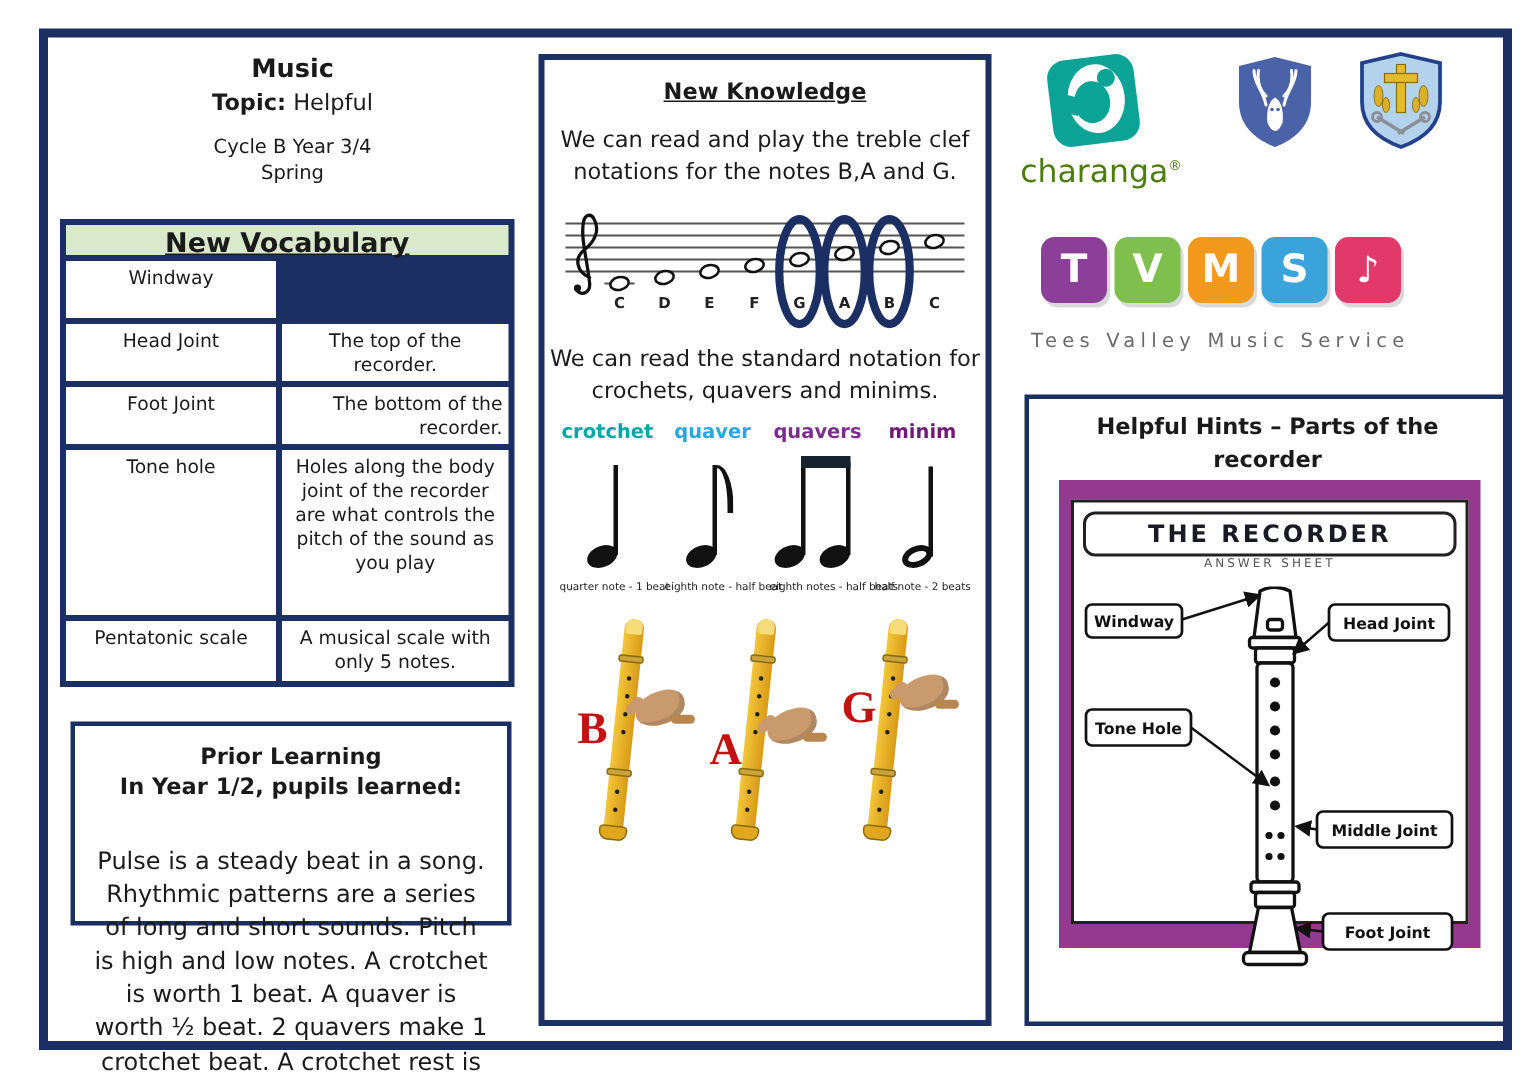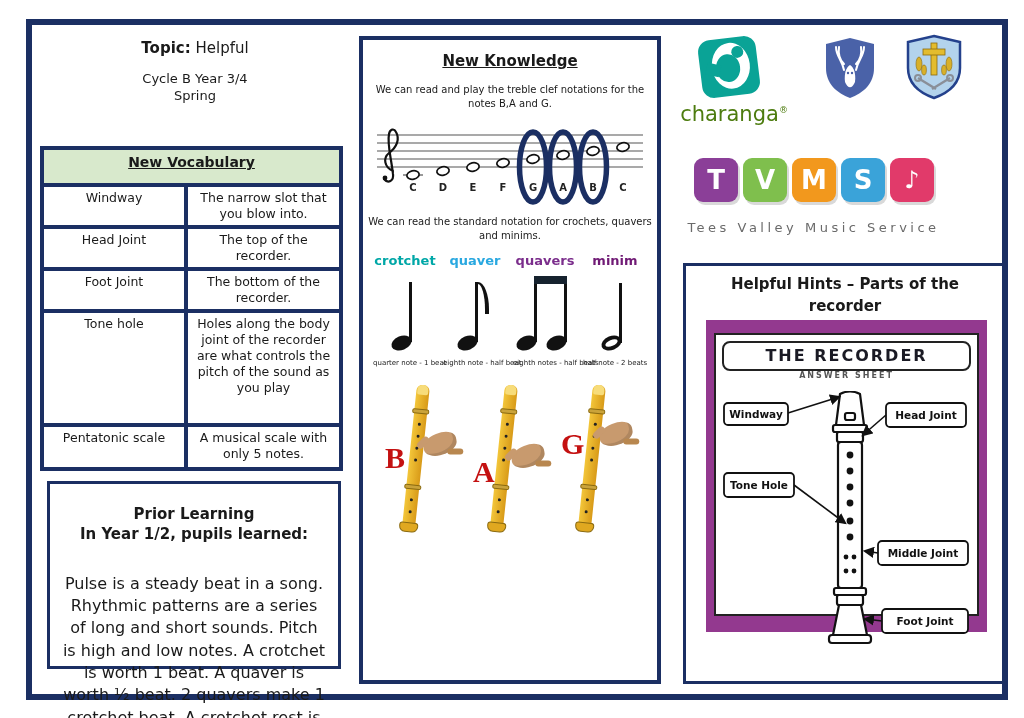--- a/index.html
+++ b/index.html
@@ -16,39 +16,39 @@
 
   
   .head-block{position:absolute;left:60px;top:36px;width:270px;text-align:center;}
   .t-subject{font-size:17px;font-weight:bold;}
   .t-topic{font-size:15px;margin-top:3px;}
   .t-topic b{font-weight:bold;}
   .t-cycle{font-size:13px;margin-top:14px;}
   .t-term{font-size:13px;margin-top:2px;}
 
   .vocab{position:absolute;left:40px;top:146px;width:303px;background:var(--navy);padding:2px;}
-  .vocab-head{background:var(--green);margin:2px;height:33px;line-height:25px;text-align:center;
-              font-size:14px;font-weight:bold;text-decoration:underline;}
+  .vocab-head{background:var(--green);margin:2px;height:20px;line-height:25px;text-align:center;
+              font-size:18px;font-weight:bold;text-decoration:underline;}
   .vrow{display:flex;}
   .vcell{background:#fff;margin:2px;text-align:center;font-size:12.5px;line-height:1.28;
          display:flex;align-items:flex-start;justify-content:center;padding:3px 4px;}
   .vterm{flex:0 0 140px;}
   .vdef{flex:1;}
 
-  .prior{position:absolute;left:47px;top:481px;width:294px;height:188px;border:3px solid var(--navy);
-         text-align:center;padding-top:20px;}
+  .prior{position:absolute;left:47px;top:481px;width:294px;height:136px;border:3px solid var(--navy);
+         text-align:center;padding-top:10px;}
   .prior-title{font-size:15px;font-weight:bold;line-height:1.35;}
   .prior-sub{font-size:15px;font-weight:bold;line-height:1.35;}
   .prior-body{font-size:16px;line-height:1.4;margin-top:28px;padding:0 12px;}
 
   
   .nk{position:absolute;left:359px;top:36px;width:302px;height:648px;border:4px solid var(--navy);
       text-align:center;}
   .nk-title{margin-top:12px;font-size:15px;font-weight:bold;text-decoration:underline;}
-  .nk-p{font-size:10px;line-height:1.4;margin-top:13px;padding:0 2px;}
+  .nk-p{font-size:15px;line-height:1.4;margin-top:13px;padding:0 2px;}
   .staff-wrap{margin-top:8px;}
   .notes-row{display:flex;justify-content:space-between;padding:0 10px;margin-top:10px;}
   .note-col{width:64px;}
   .note-label{font-size:13px;font-weight:bold;}
   .nshape{position:relative;height:84px;width:60px;margin:4px auto 0;}
   .nhead{position:absolute;width:21px;height:14px;background:#111;border-radius:50%;transform:rotate(-22deg);}
   .nhead.outline{background:#fff;border:4px solid #111;width:21px;height:14px;}
   .nstem{position:absolute;width:3px;background:#111;}
   .nflag{position:absolute;width:13px;height:32px;border-right:4.5px solid #111;border-top:2px solid #111;border-radius:0 85% 0 0;}
   .nbeam{position:absolute;background:#16222e;height:8px;}
@@ -85,52 +85,52 @@
              display:flex;align-items:center;justify-content:center;box-shadow:2px 3px 0 rgba(0,0,0,.15);}
   .tvms-cap{position:absolute;left:686px;top:220px;width:255px;text-align:center;font-size:13px;
             letter-spacing:3.5px;color:#6a6a6a;white-space:nowrap;}
 
   .hints{position:absolute;left:683px;top:263px;width:324px;height:421px;border:3px solid var(--navy);text-align:center;}
   .hints-title{margin-top:8px;font-size:15px;font-weight:bold;line-height:1.45;padding:0 20px;}
   .pcard{position:absolute;left:20px;top:54px;width:281px;height:312px;background:var(--purple);}
   .sheet{position:absolute;left:8px;top:13px;right:8px;bottom:16px;background:#fff;border:2px solid #222;}
   .banner{position:absolute;left:6px;top:6px;right:6px;height:30px;background:#fff;border:2.5px solid #222;
           border-radius:8px;font-size:16px;font-weight:bold;letter-spacing:2px;line-height:26px;color:#1a1a24;}
-  .answer{position:absolute;left:0;top:36px;width:100%;font-size:8px;letter-spacing:2px;color:#555;font-weight:bold;}
+  .answer{position:absolute;left:0;top:36px;width:100%;font-size:8px;letter-spacing:2px;color:#555;}
   .diagram{position:absolute;left:-1px;top:56px;}
 </style>
 </head>
 <body>
 
 <div class="canvas">
   <div class="frame"></div>
 
   <div class="head-block">
+    <div class="t-subject">Music</div>
     <div class="t-topic">
       <b>Topic:</b>
       <span>Helpful</span>
     </div>
     <div class="t-cycle">Cycle B Year 3/4</div>
     <div class="t-term">Spring</div>
   </div>
 
   <div class="vocab">
     <div class="vocab-head">New Vocabulary</div>
     <div id="vocab-rows">
         <div class="vrow">
           <div class="vcell vterm" style="min-height: 38px;">Windway</div>
-          <div class="vcell vdef" style="min-height: 38px;">The narrow slot that you blow into.</div>
         </div>
         <div class="vrow">
           <div class="vcell vterm" style="min-height: 38px;">Head Joint</div>
           <div class="vcell vdef" style="min-height: 38px;">The top of the recorder.</div>
         </div>
         <div class="vrow">
           <div class="vcell vterm" style="min-height: 38px;">Foot Joint</div>
-          <div class="vcell vdef" style="min-height: 38px;">The bottom of the recorder.</div>
+          <div class="vcell vdef" style="min-height: 38px; text-align: right;">The bottom of the recorder.</div>
         </div>
         <div class="vrow">
           <div class="vcell vterm" style="min-height: 110px;">Tone hole</div>
           <div class="vcell vdef" style="min-height: 110px;">Holes along the body joint of the recorder are what controls the pitch of the sound as you play</div>
         </div>
         <div class="vrow">
           <div class="vcell vterm" style="min-height: 40px;">Pentatonic scale</div>
           <div class="vcell vdef" style="min-height: 40px;">A musical scale with only 5 notes.</div>
         </div>
       </div>

